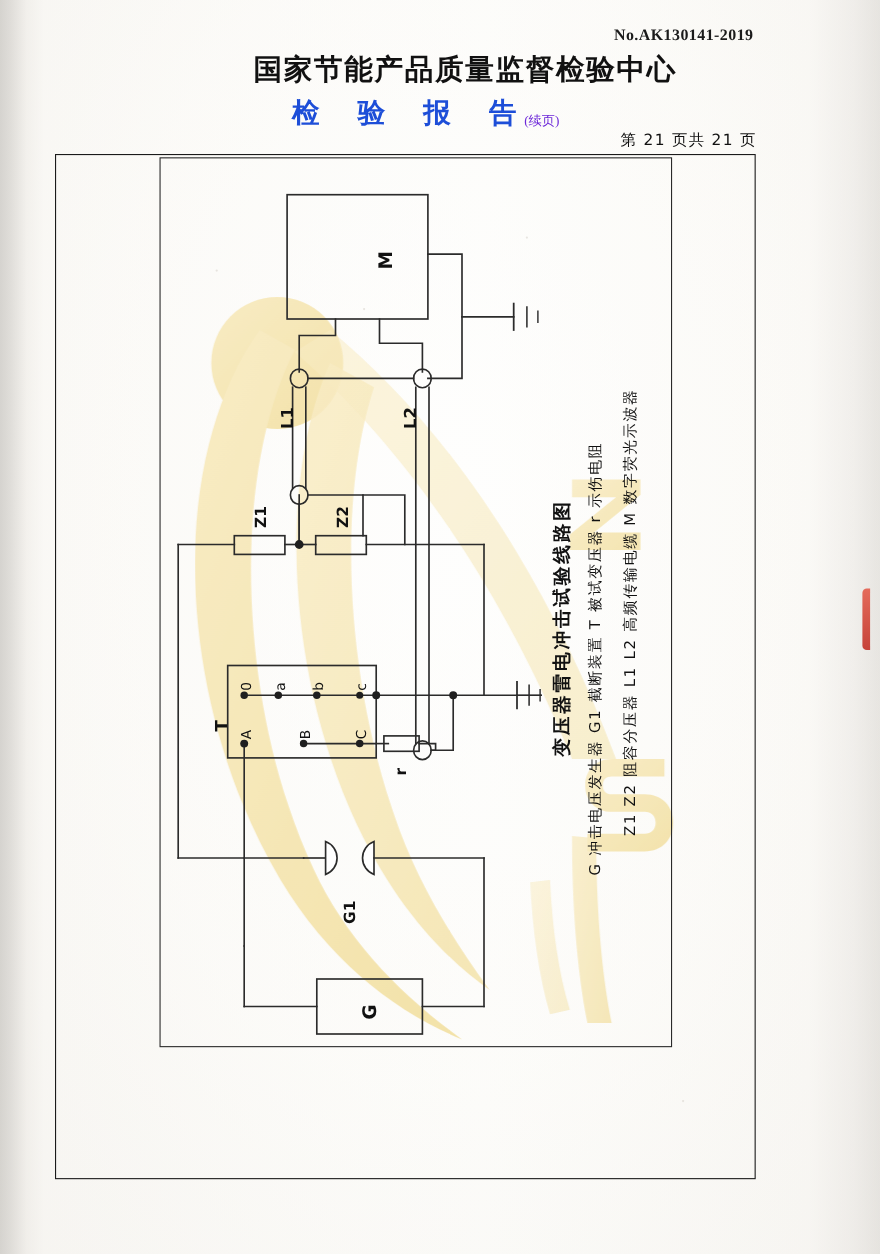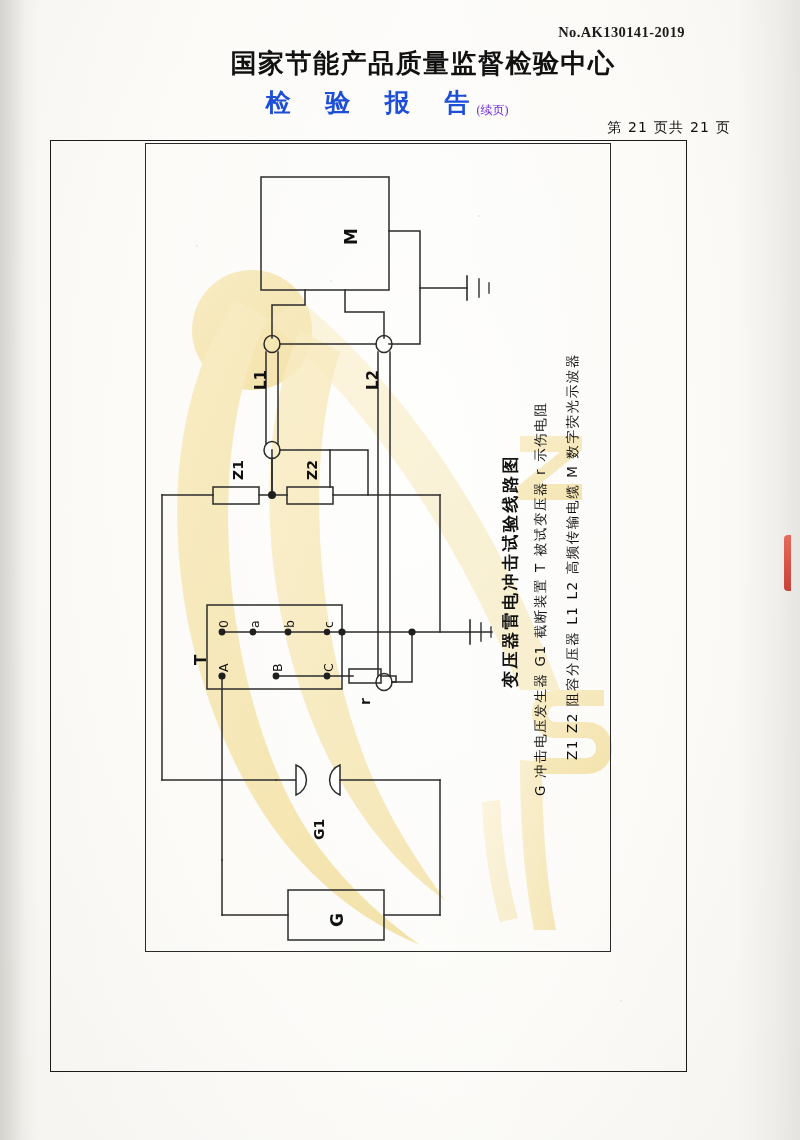--- a/index.html
+++ b/index.html
@@ -45,21 +45,21 @@
   #repTitle{
     font-family:"DejaVu Sans", sans-serif;
     font-weight:bold;font-size:25px;letter-spacing:13px;color:#1d4ed8;
   }
   #repSuffix{
     font-family:Liberation Serif, serif;
     font-size:12px;color:#6d28d9;letter-spacing:0;position:relative;top:3px;left:-6px;
   }
   #pageNo{
     position:absolute;left:0;top:119px;width:800px;text-align:right;
-    padding-right:69px;box-sizing:border-box;
+    padding-right:112px;box-sizing:border-box;
     font-family:"DejaVu Sans", sans-serif;
     font-size:14px;color:#111;letter-spacing:1.2px;
   }
 
   
   #outerBorder{
     position:absolute;left:50px;top:140px;width:637px;height:932px;
     border:1.6px solid #1a1a1a;box-sizing:border-box;background:transparent;
   }
   #innerBorder{

